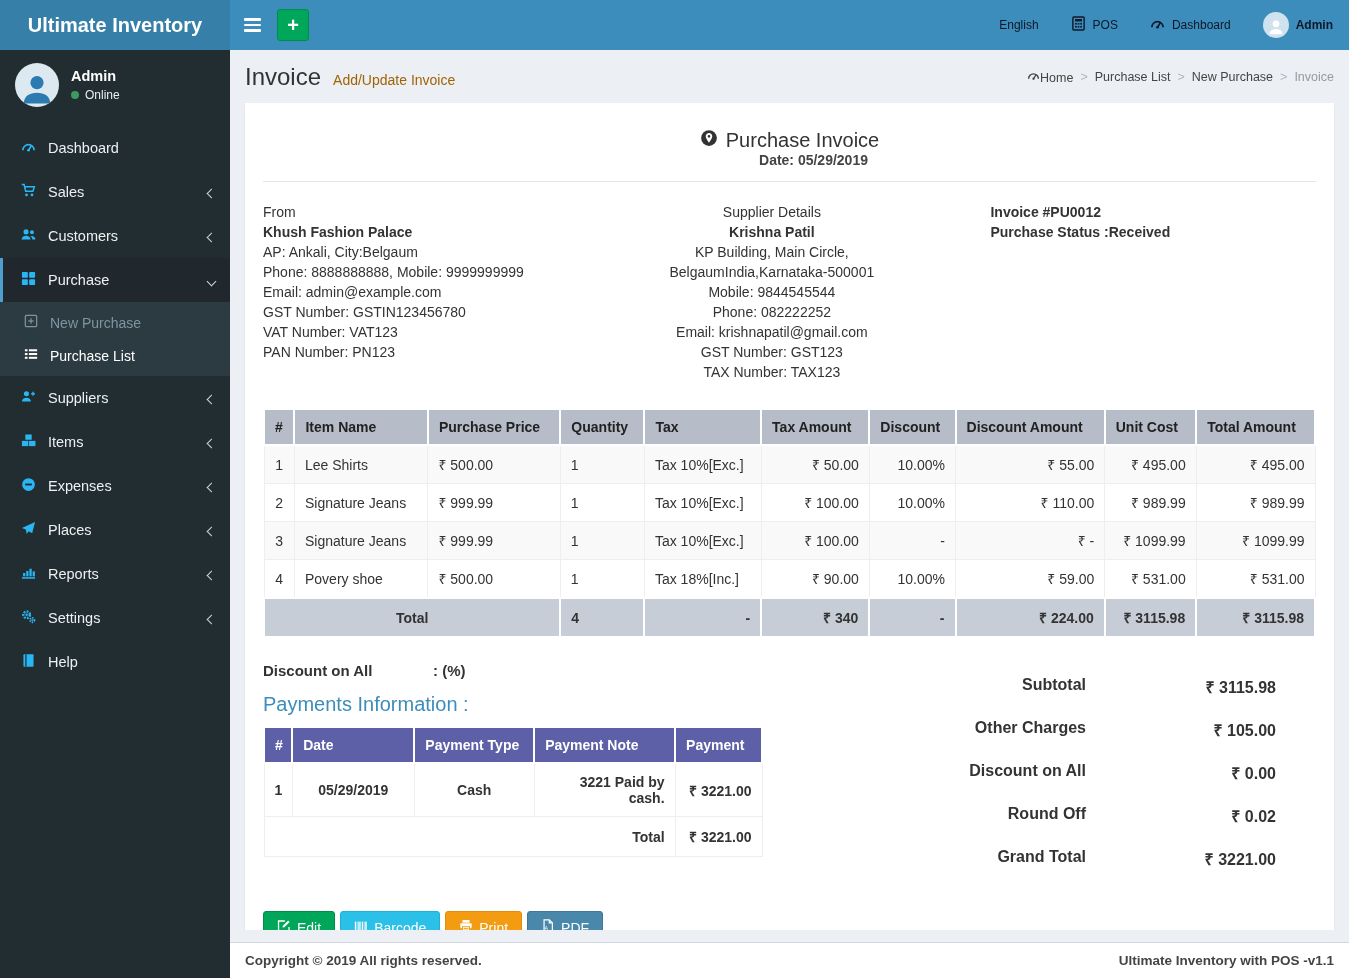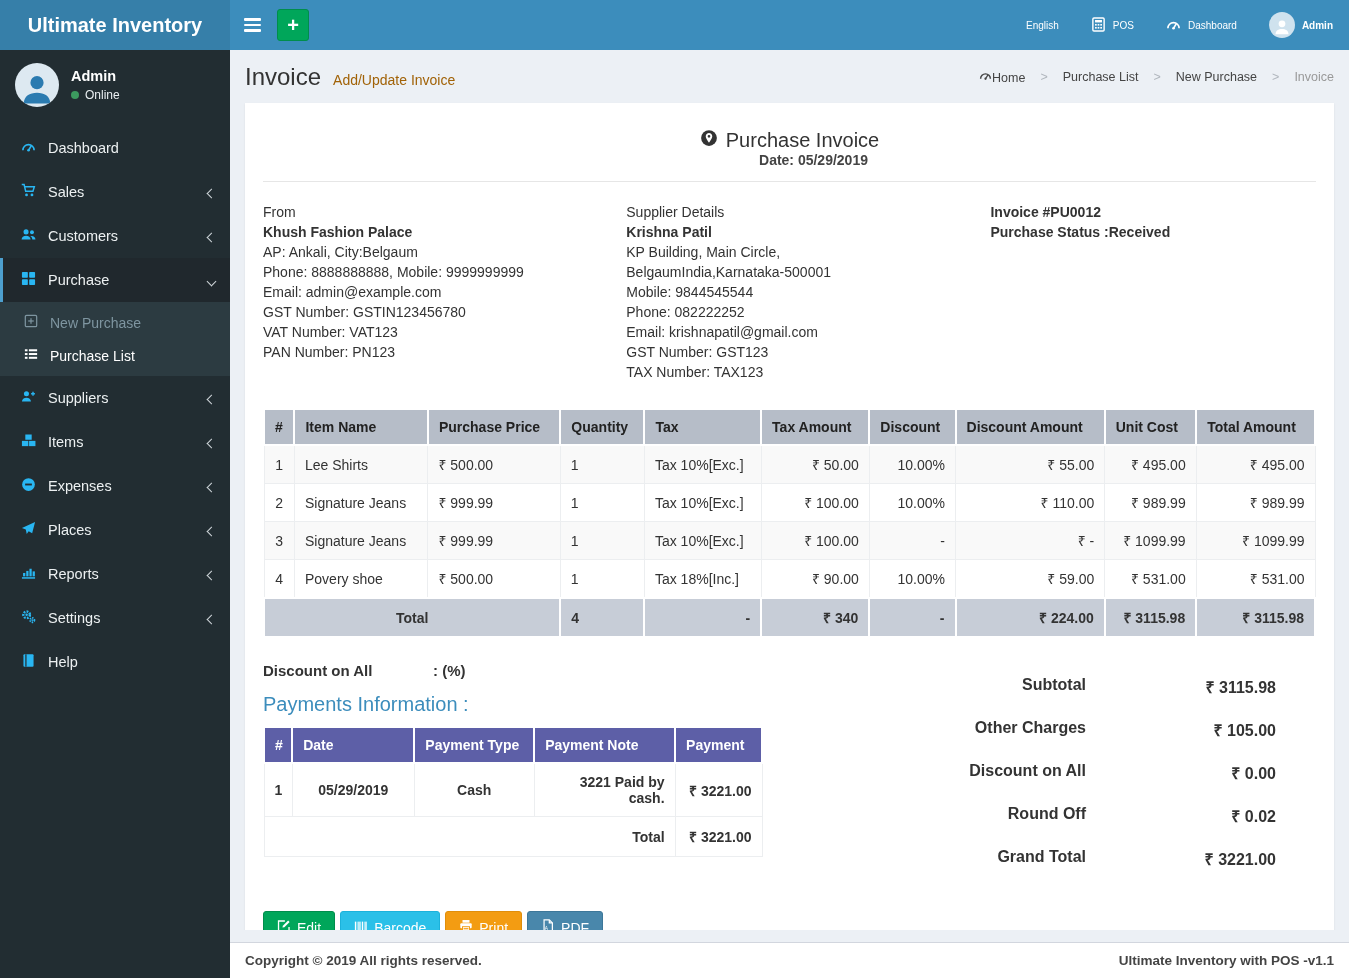--- a/index.html
+++ b/index.html
@@ -12,22 +12,22 @@
   .brand { width:230px; background:#367fa9; color:#fff; font-size:20px; font-weight:bold;
            display:flex; align-items:center; justify-content:center; }
   .navbar { flex:1; background:#3c8dbc; display:flex; align-items:center; color:#fff; }
   .hamburger { width:45px; height:50px; display:flex; flex-direction:column; justify-content:center;
                align-items:center; gap:3px; cursor:pointer; }
   .hamburger i { display:block; width:17px; height:2.5px; background:#fff; border-radius:1px; }
   .plus-btn { width:32px; height:32px; margin-left:2px; background:#00a65a; border:1px solid #008d4c;
               border-radius:3px; color:#fff; font-size:20px; font-weight:bold; line-height:28px;
               text-align:center; cursor:pointer; }
   .nav-right { margin-left:auto; display:flex; align-items:center; height:50px; }
-  .nav-item { display:flex; align-items:center; gap:7px; padding:0 16px; height:50px; color:#ffffff;
-              font-size:10px; cursor:pointer; }
+  .nav-item { display:flex; align-items:center; gap:7px; padding:0 16px; height:50px; color:#0f172a;
+              font-size:12px; cursor:pointer; }
   .nav-item .icn svg { width:15px; height:15px; }
   .avatar-sm { width:26px; height:26px; border-radius:50%; background:#cfe2ee; display:flex;
                align-items:center; justify-content:center; overflow:hidden; }
   .avatar-sm svg { width:18px; height:18px; margin-top:4px; fill:#fff; }
 
   
   .sidebar { position:absolute; top:50px; left:0; bottom:0; width:230px; background:#222d32; }
   .user-panel { display:flex; align-items:center; gap:12px; padding:13px 15px 15px; }
   .avatar-lg { width:44px; height:44px; border-radius:50%; background:#dde9f1; overflow:hidden;
                display:flex; align-items:center; justify-content:center; }
@@ -51,38 +51,38 @@
   .smi .icn { width:18px; text-align:center; color:#fff; }
   .smi .icn svg { width:14px; height:14px; }
   .smi.muted, .smi.muted .icn { color:#7e95a0; }
 
   
   .content-wrapper { position:absolute; top:50px; left:230px; right:0; bottom:48px;
                      background:#ecf0f5; overflow:hidden; }
   .content-header { display:flex; align-items:center; justify-content:space-between; padding:13px 15px 12px; }
   .page-title { font-size:24px; font-weight:500; color:#333; }
   .page-title small { font-size:14px; color:#a16207; font-weight:normal; margin-left:12px; }
-  .breadcrumb { display:flex; align-items:center; gap:15px; font-size:12.5px; color:#444; list-style:none; }
+  .breadcrumb { display:flex; align-items:center; gap:7px; font-size:12.5px; color:#444; list-style:none; }
   .breadcrumb .icn svg { width:13px; height:13px; }
   .breadcrumb .sep { color:#b0b6bd; }
   .breadcrumb .crumb { cursor:pointer; }
   .breadcrumb .crumb.current { color:#999; cursor:default; }
 
   .card { background:#fff; margin:0 15px; padding:18px 18px 22px;
           box-shadow:0 1px 2px rgba(0,0,0,.08); }
   .card-head { display:flex; align-items:center; justify-content:space-between; padding-top:8px;flex-direction:column; }
   .card-title { font-size:20px; font-weight:500; color:#333; display:flex; align-items:center; gap:8px; }
   .card-title .icn svg { width:18px; height:18px; }
   .card-date { font-size:14px; font-weight:600; color:#444;margin-left:48px; }
   .card hr { border:none; border-top:1px solid #e6e6e6; margin:13px 0 20px; }
 
   .info-cols { display:flex; margin-bottom:26px; }
   .info-col { font-size:14px; line-height:20px; color:#333; }
   .col-from { width:34.5%; padding-right:20px; }
-  .col-supplier { width:30.5%; padding-right:30px; }
+  .col-supplier { width:30.5%; padding-right:30px;text-align:center; }
   .col-meta { width:35%; }
   .info-col .head { margin-bottom:0; }
   .info-col .name { font-weight:bold; }
   .col-meta div { font-weight:bold;margin-left:43px; }
 
   table { border-collapse:collapse; width:100%; table-layout:fixed; }
   .items-table th { background:#b6bdc8; color:#222; font-weight:bold; text-align:left;
                     padding:9px 10px; border:2px solid #fff; font-size:14px; }
   .items-table td { padding:9px 10px; border:1px solid #eceef0; font-size:14px; }
   .items-table tbody tr:nth-child(odd) { background:#f9f9f9; }

